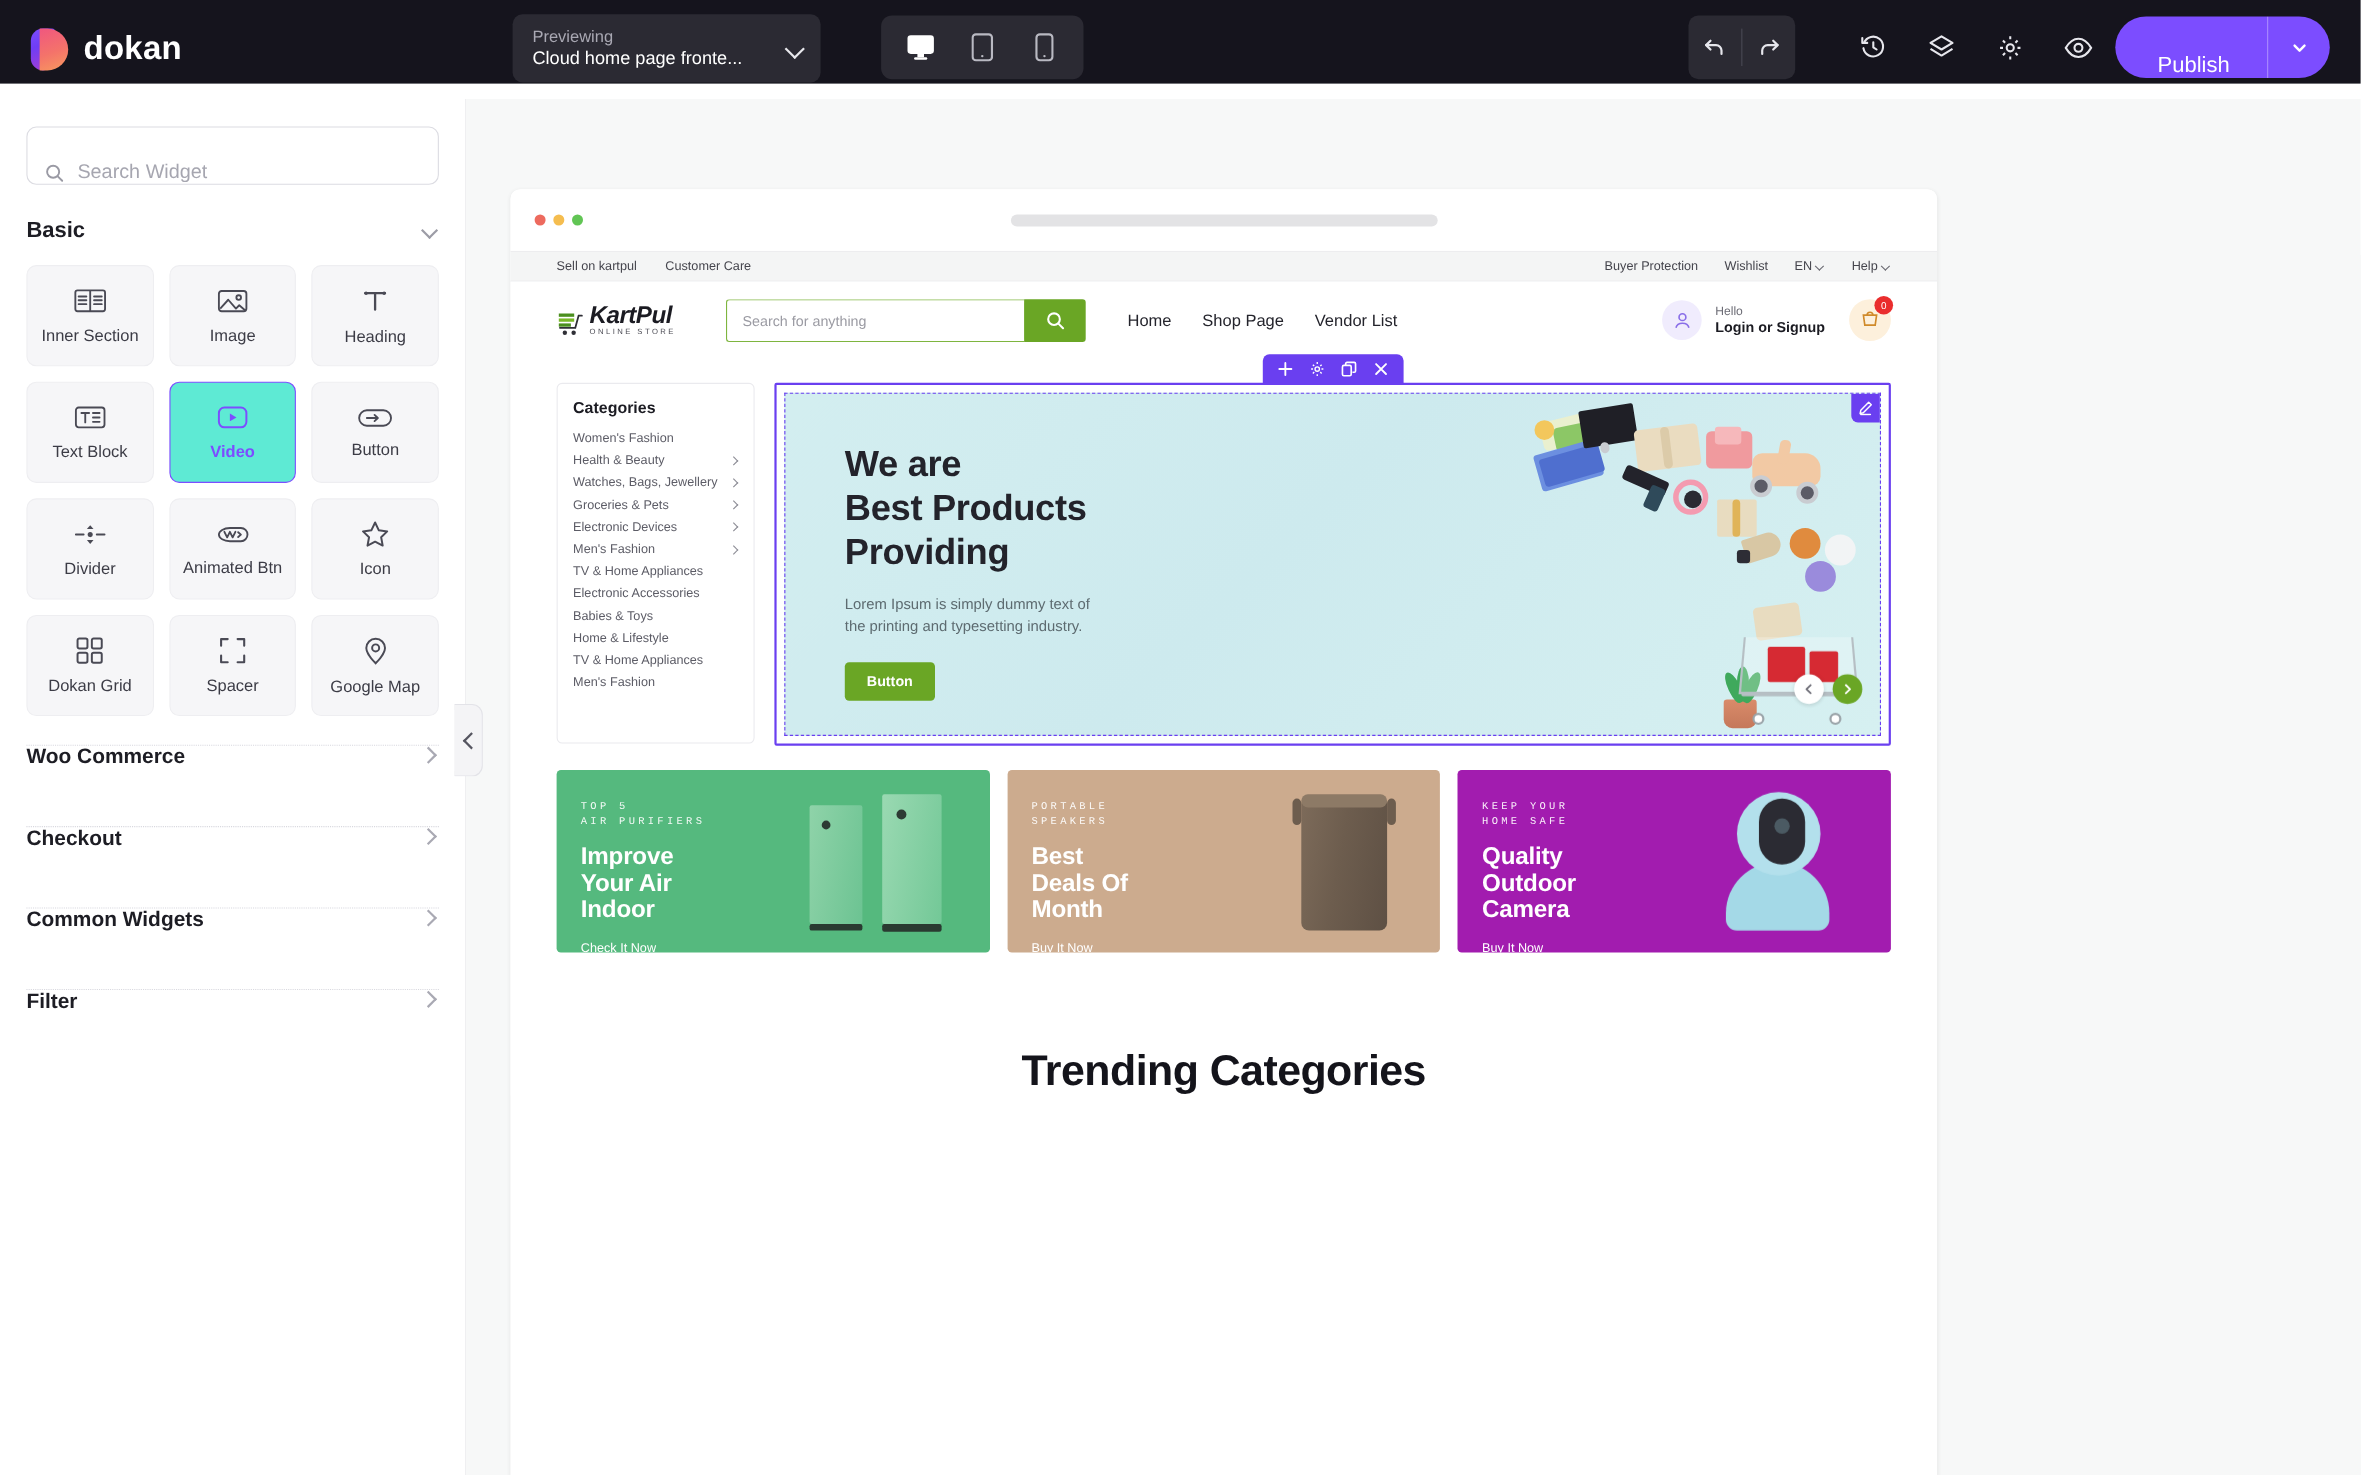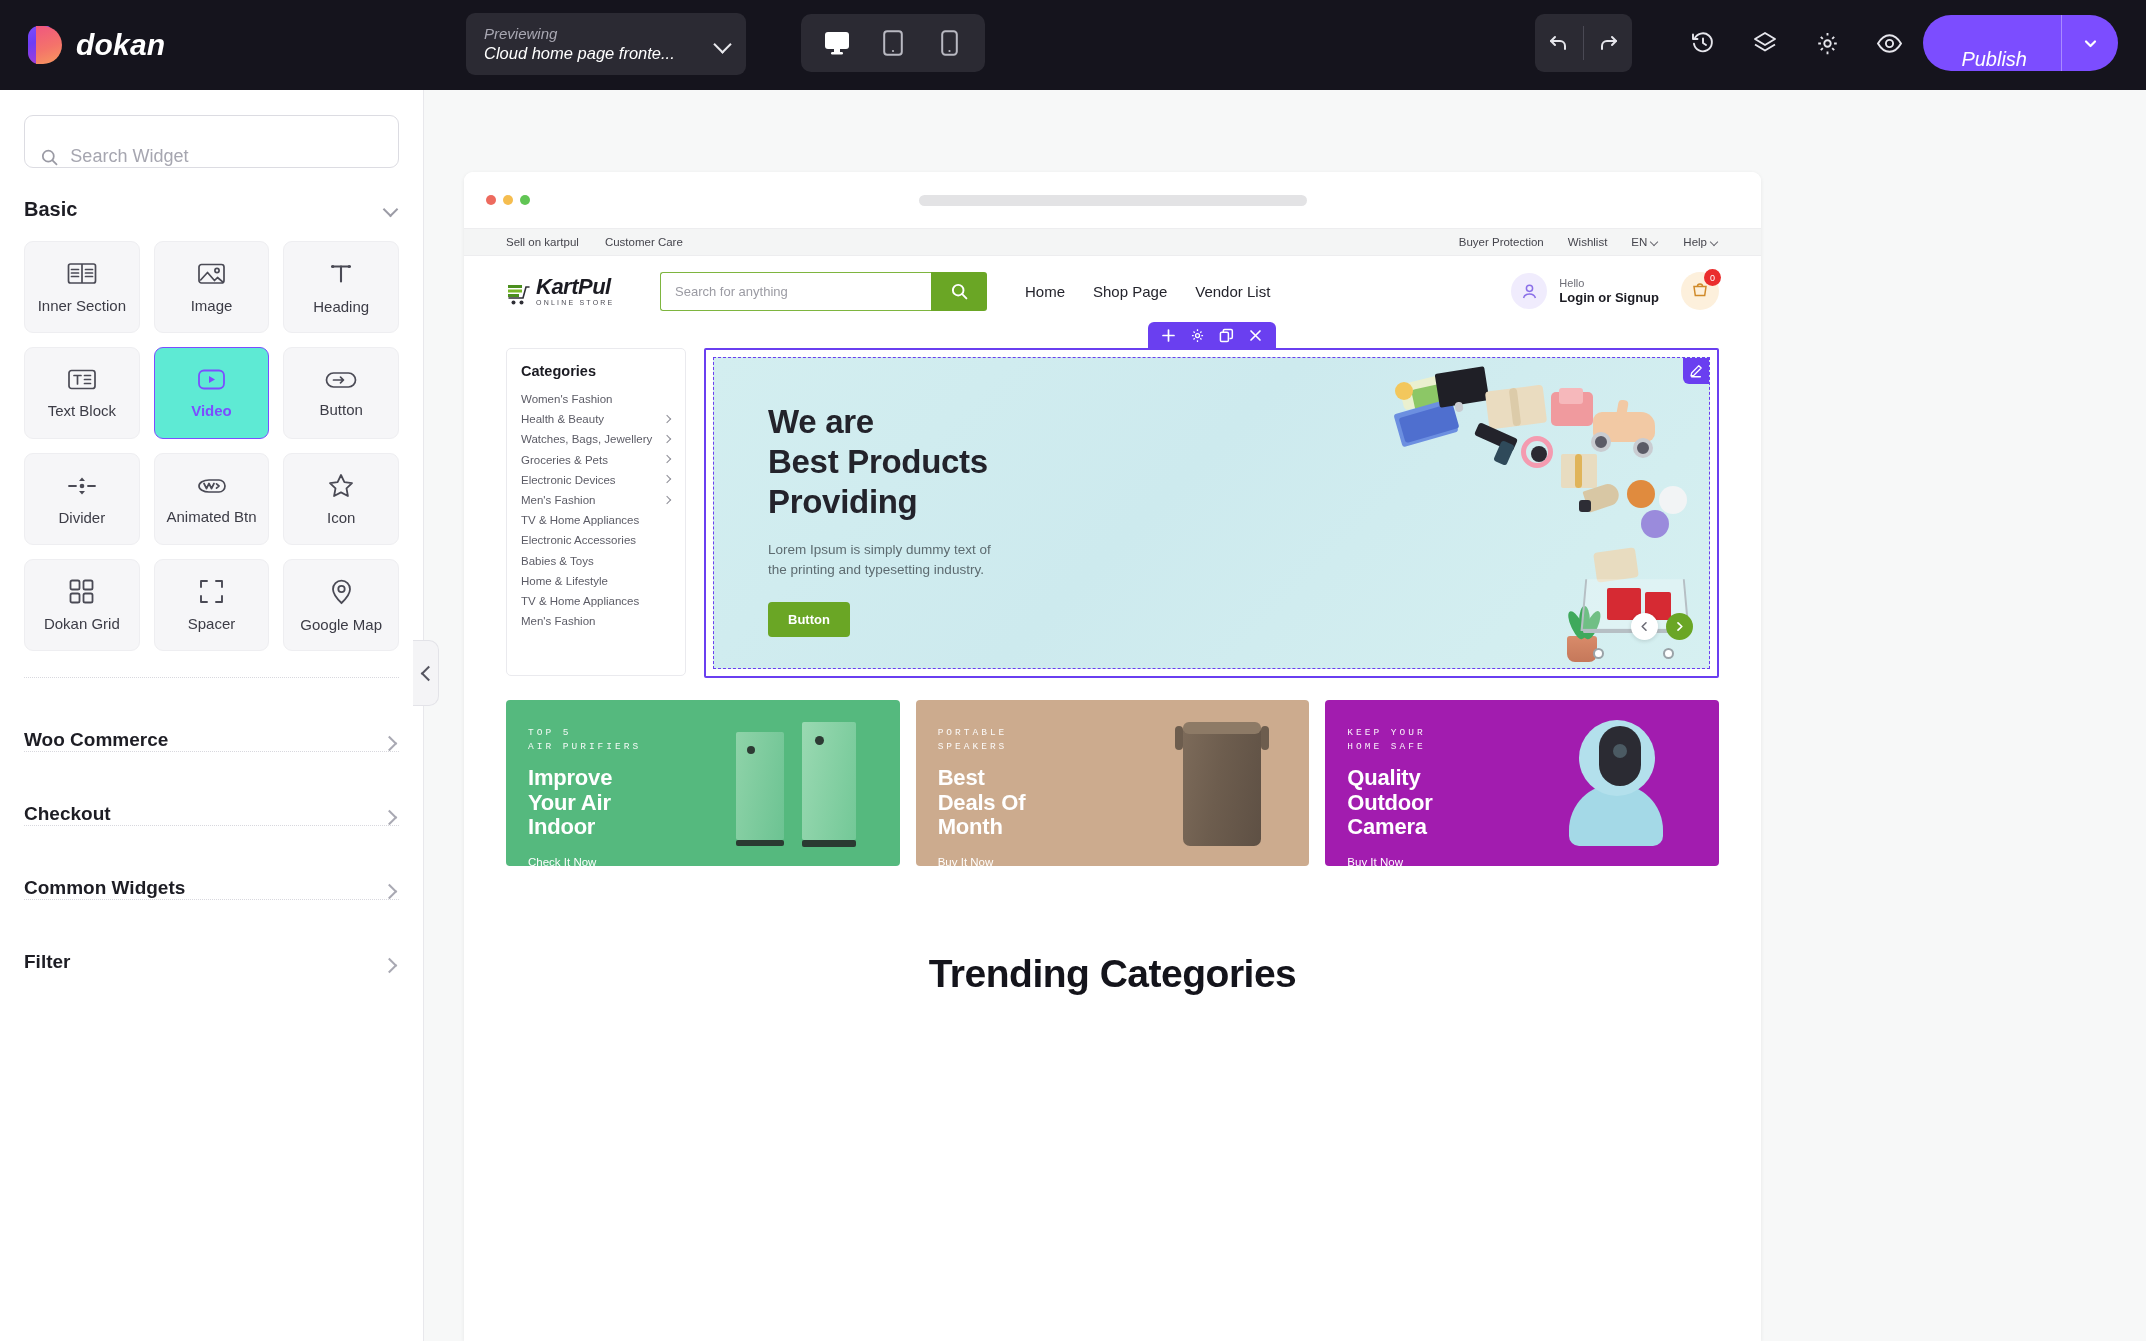--- a/index.html
+++ b/index.html
@@ -5,22 +5,22 @@
   * { margin:0; padding:0; box-sizing:border-box; }
   html,body { width:2146px; height:1341px; overflow:hidden; }
   body {
     font-family:"Liberation Sans", sans-serif;
     background:#ffffff;
     -webkit-font-smoothing:antialiased;
   }
 
   
   .topbar{
-    position:absolute; left:0; top:0; width:2146px; height:90px;
-    background:#15141d; display:flex; align-items:center;font-style:italic;
+    position:absolute; left:0; top:0; width:2146px; height:76px;
+    background:#15141d; display:flex; align-items:center;
   }
   .logo-wrap{ position:absolute; left:28px; top:26px; display:flex; align-items:center; gap:12px;}
   .logo-mark{ width:36px; height:38px; position:relative;}
   .logo-mark .lmA{
     position:absolute; left:0; top:0; width:22px; height:38px;
     background:linear-gradient(160deg,#7b4dff 0%,#6f3df5 40%,#a93ed1 100%);
     border-radius:16px 4px 16px 16px;
   }
   .logo-mark .lmB{
     position:absolute; left:8px; top:0; width:26px; height:38px;
@@ -106,21 +106,21 @@
     height:92px; background:#f6f6f8; border:1px solid #eeeef1; border-radius:9px;
     display:flex; flex-direction:column; align-items:center; justify-content:center; gap:10px;
     cursor:pointer;
   }
   .widget-card.sel{ background:#5eead4; border:1.6px solid #7c4dff;}
   .wc-label{ font-size:15px; color:#3c3c46;}
   .widget-card.sel .wc-label{ color:#7c4dff; font-weight:600;}
 
   .divider-dotted{ margin:26px 24px 0 24px; border-top:1.5px dotted #d8d8de;}
   .group-row{
-    display:flex; align-items:flex-end; justify-content:space-between;
+    display:flex; align-items:flex-start; justify-content:space-between;
     margin:0 24px; height:73px; cursor:pointer;
   }
   .group-row .gr-title{ font-size:19px; font-weight:700; color:#1d1d24;}
 
   .collapse-tab{
     position:absolute; left:413px; top:640px; width:26px; height:66px;
     background:#f4f4f6; border:1px solid #e3e3e8; border-left:none;
     border-radius:0 10px 10px 0; display:flex; align-items:center; justify-content:center;
     cursor:pointer; z-index:20;
   }

